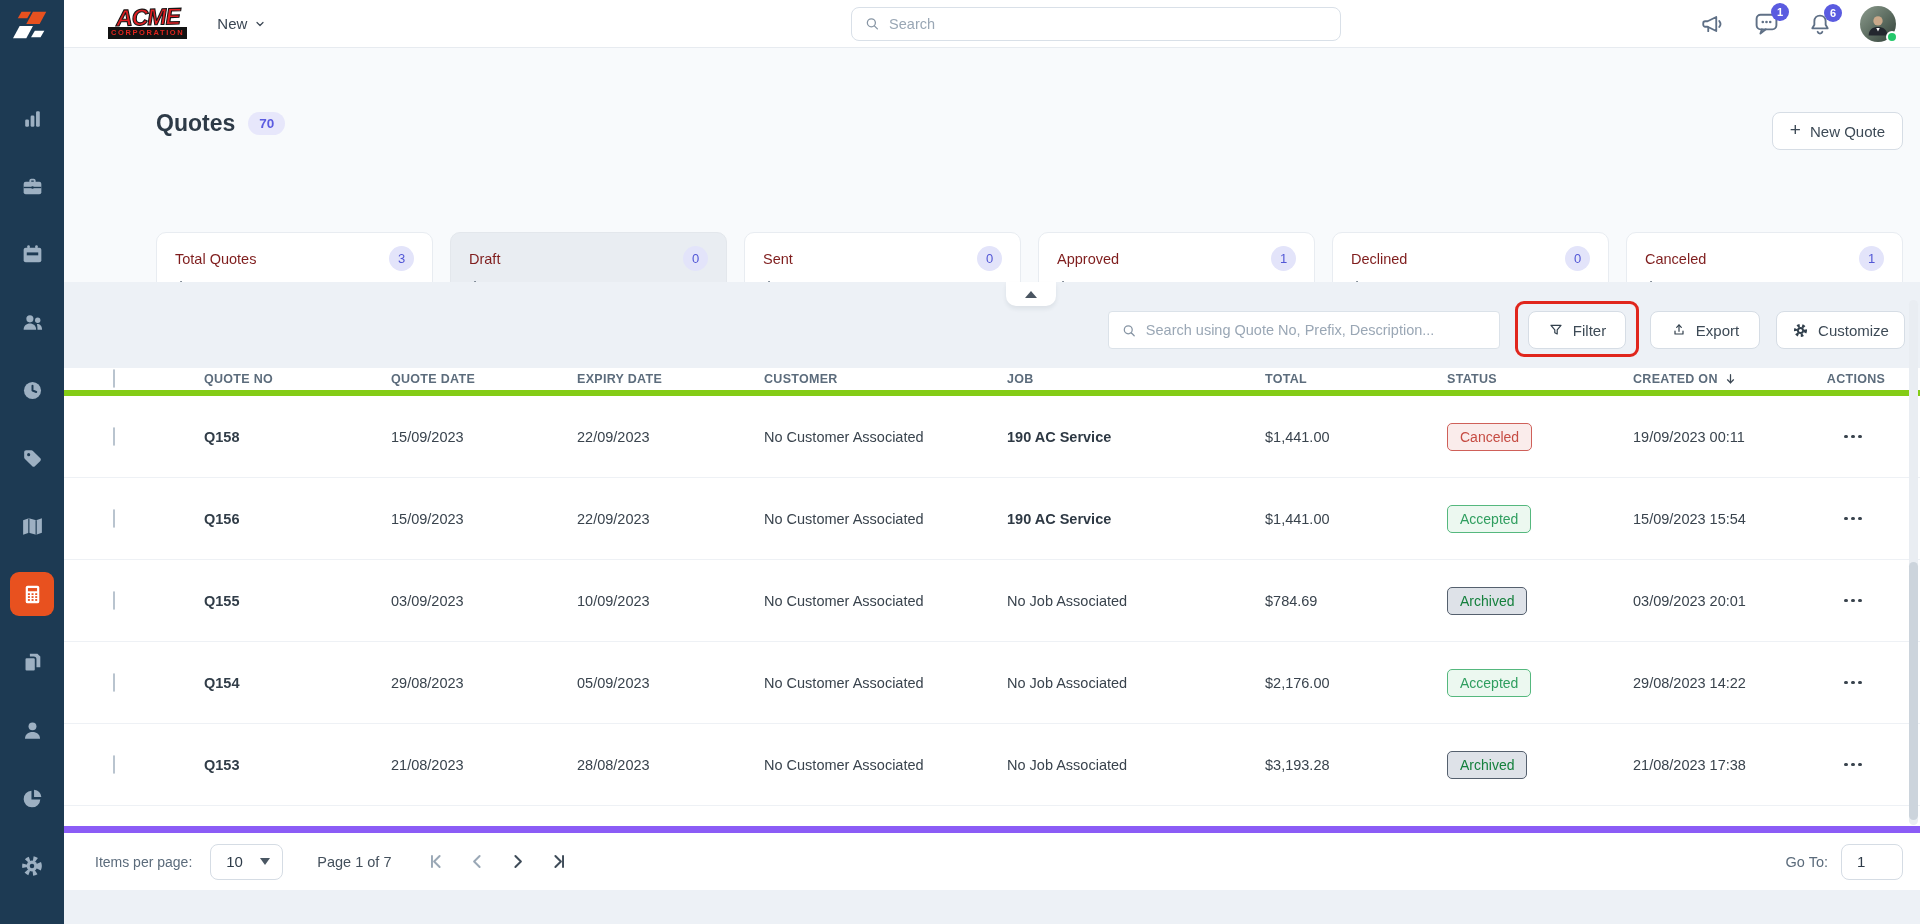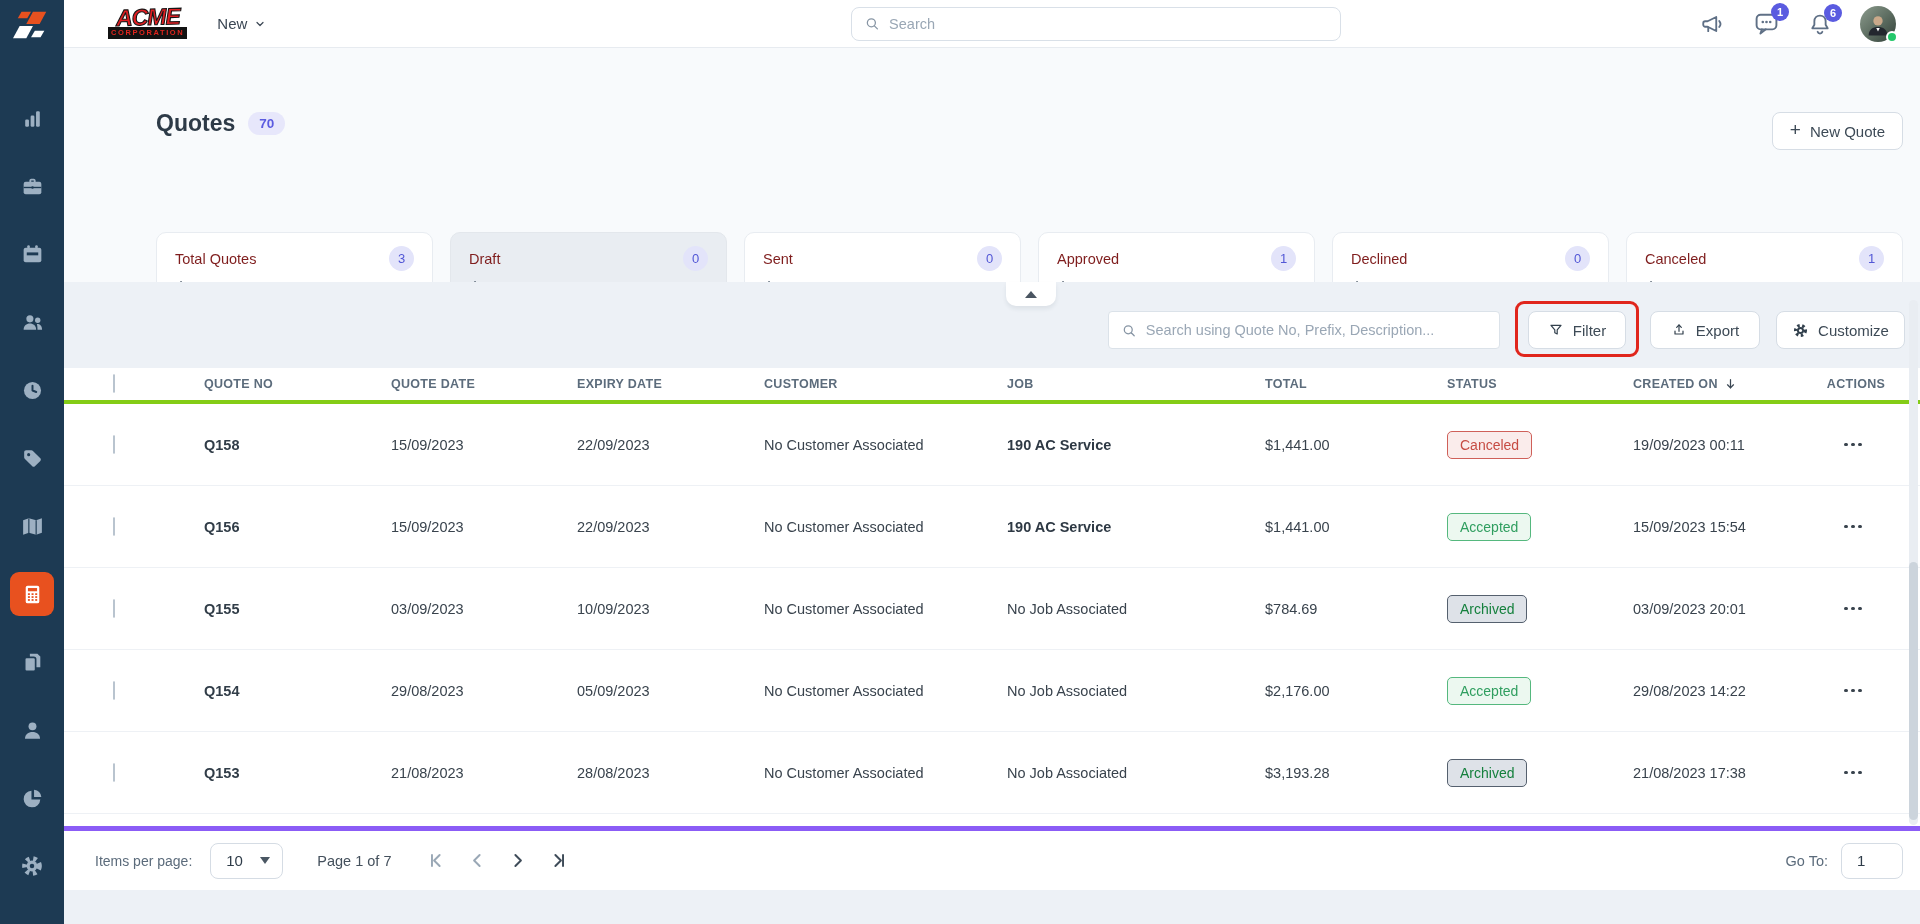--- a/index.html
+++ b/index.html
@@ -60,38 +60,38 @@
   .tbl-search input { border:none; outline:none; width:100%; font-size:14.5px; color:#39434d; font-family:"Liberation Sans",sans-serif; background:transparent; }
   .tbl-search input::placeholder { color:#9aa7b5; }
   .red-highlight { position:absolute; left:1451px; top:19px; width:124px; height:56px; border:3px solid #e0261c; border-radius:9px; z-index:4; pointer-events:none; }
   .filter-btn { position:absolute; left:1464px; top:29px; width:98px; height:38px; }
   .export-btn { position:absolute; left:1586px; top:29px; width:110px; height:38px; }
   .customize-btn { position:absolute; left:1712px; top:29px; width:129px; height:38px; }
 
   
   .table { position:absolute; left:64px; right:0; top:368px; height:458px; background:#fff; }
   .t-head, .t-row { display:grid; grid-template-columns:91px 187px 186px 187px 243px 258px 182px 186px 181px 1fr; align-items:center; padding-left:49px; }
-  .t-head { height:36px; border-bottom:4px solid #84cc16; }
+  .t-head { height:28px; border-bottom:6px solid #84cc16; }
   .th { font-size:12.5px; font-weight:700; color:#5c6c7c; letter-spacing:.3px; display:flex; align-items:center; gap:6px; }
   .th.sortable { cursor:pointer; }
   .t-row { height:82px; border-bottom:1px solid #eef1f5; cursor:pointer; }
   .cell { font-size:14.5px; color:#39434d; }
   .cell[data-strong="yes"] { font-weight:600; color:#2e3944; }
   .cell.qno { font-weight:600; color:#313d48; }
   .checkbox { width:18px; height:18px; border:1.8px solid #b9c4cf; border-radius:3px; background:#fff; cursor:pointer; }
   .status-badge { display:inline-block; font-size:14px; padding:5px 12px; border-radius:5px; border:1px solid; }
   .status-badge[data-status="canceled"] { color:#c64c43; background:#faeceb; border-color:#cf6059; }
   .status-badge[data-status="accepted"] { color:#2f9e5f; background:#ecf8f0; border-color:#55b87e; }
   .status-badge[data-status="archived"] { color:#15803d; background:#dee2e8; border-color:#55606e; }
   .dots { display:flex; gap:3.5px; justify-content:center; padding-right:28px; cursor:pointer; }
   .dots i { width:3.6px; height:3.6px; border-radius:50%; background:#39434d; }
   .actions-head { justify-content:center; padding-right:22px; }
 
   
-  .pagebar { position:absolute; left:64px; right:0; top:826px; height:64px; background:#fff; border-top:5px solid #8b5cf6; display:flex; align-items:center; }
+  .pagebar { position:absolute; left:64px; right:0; top:826px; height:64px; background:#fff; border-top:7px solid #8b5cf6; display:flex; align-items:center; }
   .ipp-label { margin-left:31px; font-size:14px; color:#5b6b7b; }
   .ipp-select { margin-left:18px; width:73px; height:36px; background:#fff; border:1px solid #d5dce4; border-radius:8px; display:flex; align-items:center; padding:0 12px 0 15px; font-size:15px; color:#2f3c49; cursor:pointer; }
   .page-info { margin-left:34px; font-size:14.5px; color:#44505c; }
   .pnav { display:flex; align-items:center; gap:23px; margin-left:38px; }
   .pnav .nbtn { cursor:pointer; display:flex; }
   .goto { margin-left:auto; margin-right:17px; display:flex; align-items:center; gap:13px; }
   .goto-label { font-size:14.5px; color:#5b6b7b; }
   .goto input { width:62px; height:36px; border:1px solid #d5dce4; border-radius:8px; font-size:15px; color:#2f3c49; padding-left:15px; outline:none; font-family:"Liberation Sans",sans-serif; }
 
   

